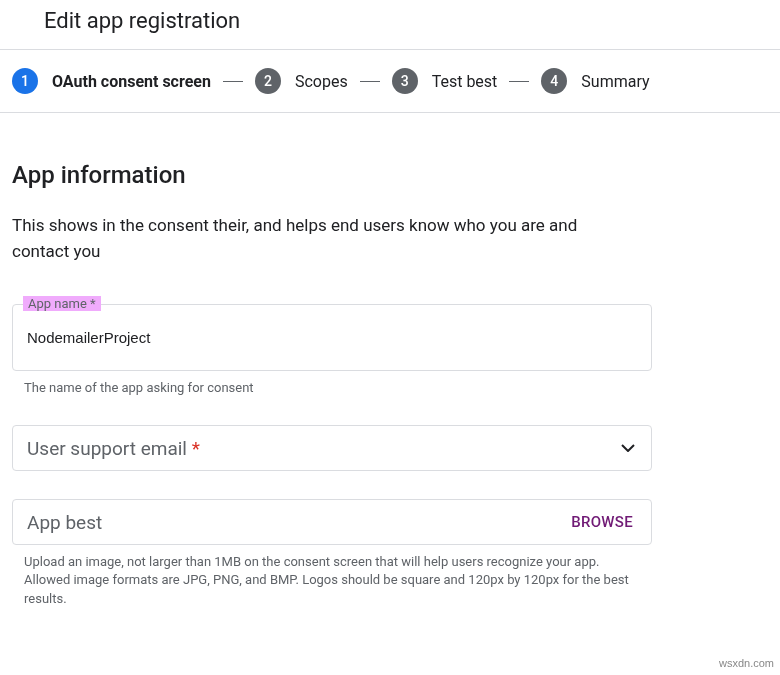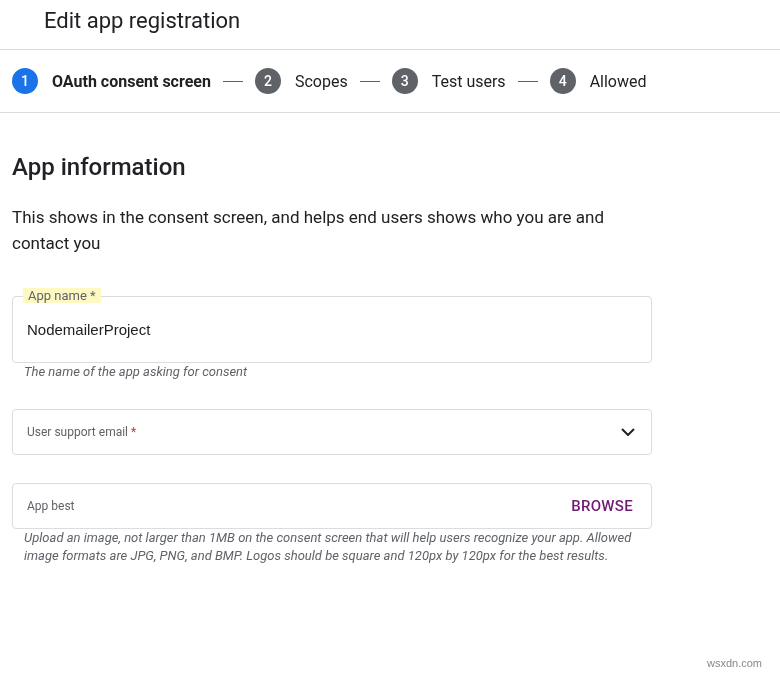--- a/index.html
+++ b/index.html
@@ -62,20 +62,21 @@
       background: #5f6368;
     }
     .content {
       padding: 40px 12px 20px 12px;
     }
     .section-heading {
       font-size: 24px;
       font-weight: 500;
       color: #202124;
       margin-bottom: 24px;
+      margin-top: 8px;
     }
     .section-description {
       font-size: 17px;
       color: #202124;
       margin-bottom: 40px;
       line-height: 1.5;
       max-width: 610px;
     }
     .form-field {
       margin-bottom: 28px;
@@ -86,50 +87,50 @@
       border: 1px solid #dadce0;
       border-radius: 4px;
       min-height: 46px;
       display: flex;
       align-items: center;
     }
     .floating-label {
       position: absolute;
       top: -9px;
       left: 10px;
-      background: #fef9c3;
+      background: #f0abfc;
       padding: 0 5px;
       font-size: 13px;
       color: #5f6368;
     }
     .input-value {
       padding: 24px 14px;
       font-size: 15px;
       color: #202124;
       border: none;
       outline: none;
       width: 100%;
       background: transparent;
     }
     .placeholder-label {
       padding: 9px 14px;
-      font-size: 12px;
+      font-size: 19px;
       color: #5f6368;
       flex: 1;
     }
     .placeholder-label .required-red {
       color: #d93025;
     }
     .helper-text {
       font-size: 13px;
       color: #5f6368;
+      margin-top: 8px;
       padding-left: 12px;
       line-height: 1.4;
       max-width: 620px;
-      font-style: italic;
     }
     .dropdown-icon {
       padding-right: 16px;
       color: #202124;
     }
     .dropdown-icon svg {
       width: 14px;
       height: 8px;
       display: block;
     }
@@ -137,21 +138,21 @@
       color: #701a75;
       font-weight: 500;
       padding-right: 18px;
       font-size: 15px;
       letter-spacing: 0.3px;
       cursor: pointer;
     }
     .watermark {
       position: fixed;
       bottom: 6px;
-      right: 18px;
+      right: 6px;
       font-size: 11px;
       color: #888;
       font-family: Arial, sans-serif;
     }
   </style>
 </head>
 <body>
 
 <div class="page-title">Edit app registration</div>
 <div class="divider"></div>
@@ -162,34 +163,34 @@
     <div class="step-label active">OAuth consent screen</div>
   </div>
   <div class="step-connector"></div>
   <div class="step">
     <div class="step-circle">2</div>
     <div class="step-label">Scopes</div>
   </div>
   <div class="step-connector"></div>
   <div class="step">
     <div class="step-circle">3</div>
-    <div class="step-label">Test users</div>
+    <div class="step-label">Test best</div>
   </div>
   <div class="step-connector"></div>
   <div class="step">
     <div class="step-circle">4</div>
-    <div class="step-label">Allowed</div>
+    <div class="step-label">Summary</div>
   </div>
 </div>
 
 <div class="divider"></div>
 
 <div class="content">
   <h2 class="section-heading">App information</h2>
-  <p class="section-description">This shows in the consent screen, and helps end users shows who you are and contact you</p>
+  <p class="section-description">This shows in the consent their, and helps end users know who you are and contact you</p>
 
   <div class="form-field">
     <div class="field-outer">
       <span class="floating-label">App name *</span>
       <input class="input-value" value="NodemailerProject" style="">
     </div>
     <div class="helper-text">The name of the app asking for consent</div>
   </div>
 
   <div class="form-field">

